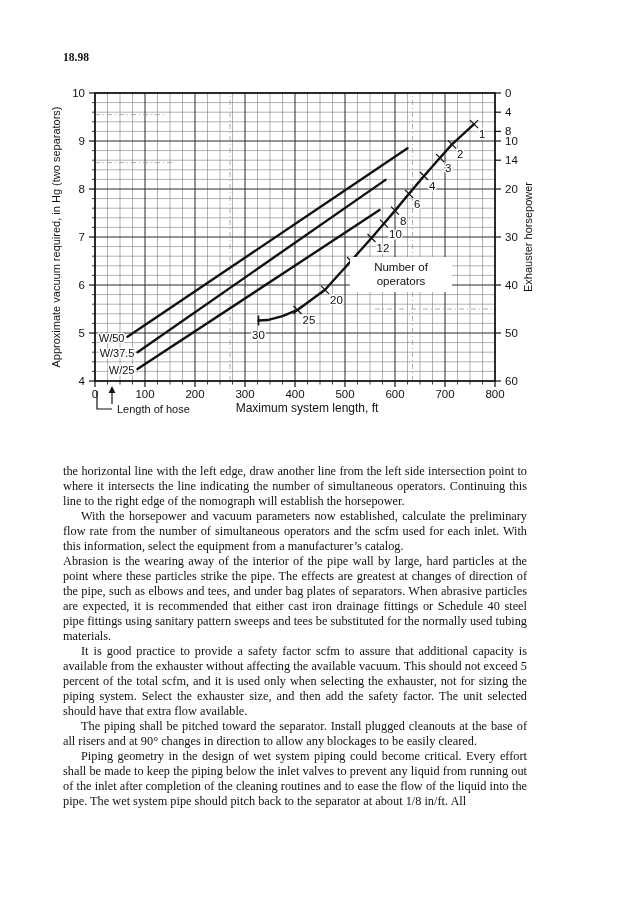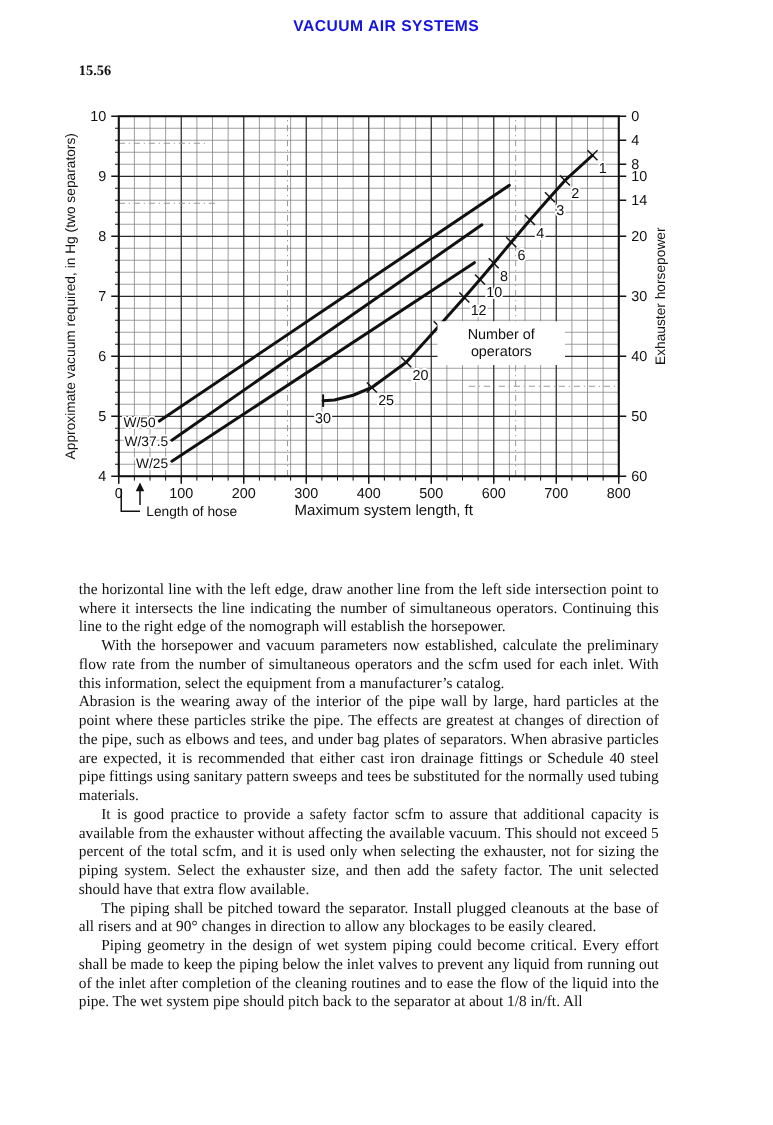--- a/index.html
+++ b/index.html
@@ -38,22 +38,21 @@
     font-family:"Liberation Sans", sans-serif;font-size:12.8px;font-weight:700;
     margin:32px 0 11px 0 !important;text-align:left;
   }
   svg text{font-family:"Liberation Sans", sans-serif;fill:#111;}
 </style>
 </head>
 <body>
 
 <div class="page">
 
-  <div class="head-title">VACUUM AIR SYSTEMS</div>
-  <div class="folio">15.56</div>
+  <div class="folio">18.98</div>
 
   <div class="chart-wrap">
     <svg width="520" height="340" viewBox="0 0 520 340">
         <g>
           <line x1="67.5" y1="11" x2="67.5" y2="299" stroke="#7d7d7d" stroke-width="0.6"></line>
           <line x1="80" y1="11" x2="80" y2="299" stroke="#7d7d7d" stroke-width="0.6"></line>
           <line x1="92.5" y1="11" x2="92.5" y2="299" stroke="#7d7d7d" stroke-width="0.6"></line>
           <line x1="117.5" y1="11" x2="117.5" y2="299" stroke="#7d7d7d" stroke-width="0.6"></line>
           <line x1="130" y1="11" x2="130" y2="299" stroke="#7d7d7d" stroke-width="0.6"></line>
           <line x1="142.5" y1="11" x2="142.5" y2="299" stroke="#7d7d7d" stroke-width="0.6"></line>

